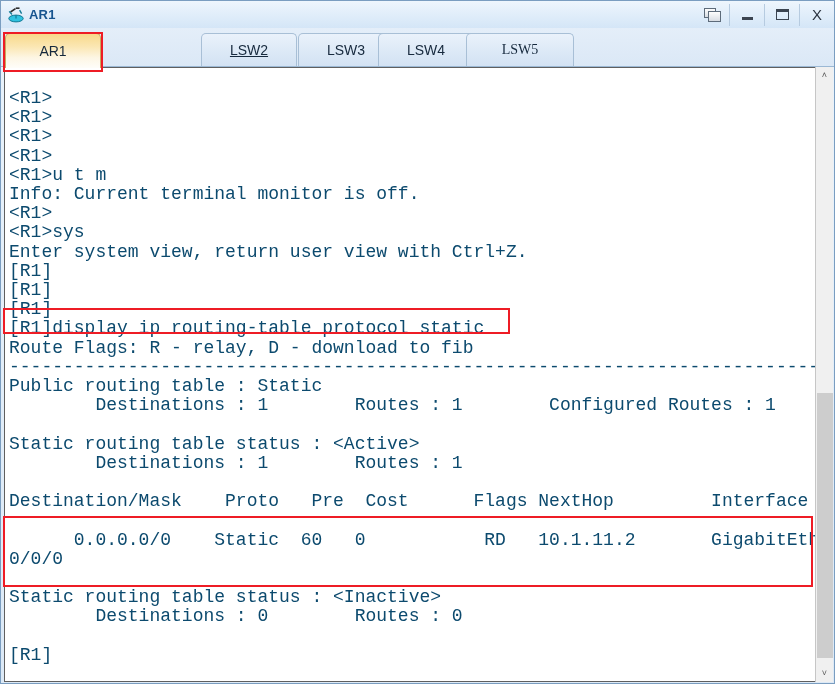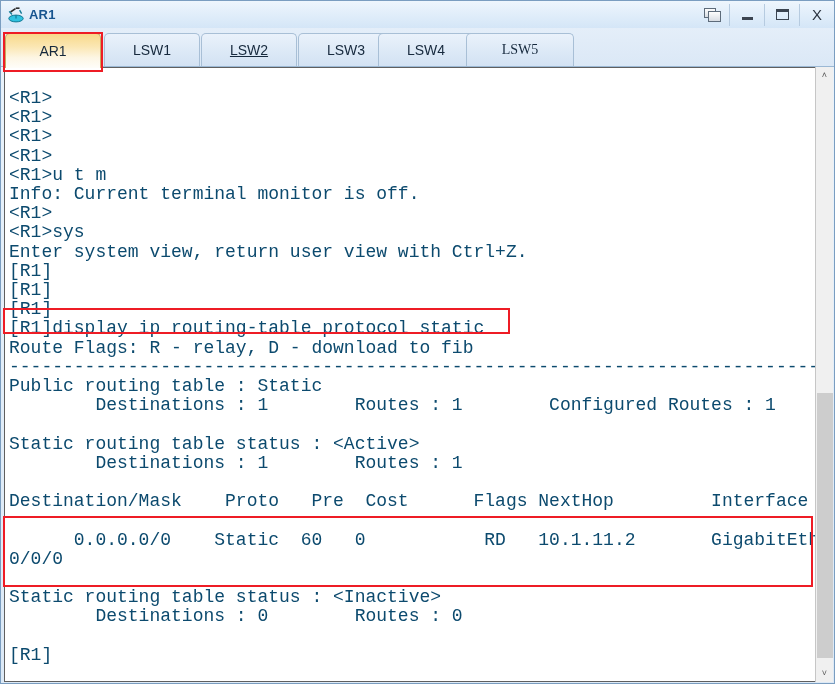--- a/index.html
+++ b/index.html
@@ -244,21 +244,20 @@
         <span class="glyph-max"></span>
       </div>
       <div class="winbtn">
         <span class="glyph-close">X</span>
       </div>
     </div>
   </div>
 
   <div class="tabstrip">
     <div class="tab active" style="left:4px;width:96px;">AR1</div>
-    <div class="tab" style="left:103px;width:96px;">LSW1</div>
     <div class="tab" style="left:200px;width:96px;text-decoration:underline;">LSW2</div>
     <div class="tab" style="left:297px;width:96px;text-align:center;">LSW3</div>
     <div class="tab" style="left:377px;width:96px;">LSW4</div>
     <div class="tab" style="left:465px;width:108px;font-family:Liberation Serif, serif;">LSW5</div>
   </div>
 
   <div class="terminal-frame">
     <pre class="terminal-text" id="terminal-text">&lt;R1&gt;
 &lt;R1&gt;
 &lt;R1&gt;

